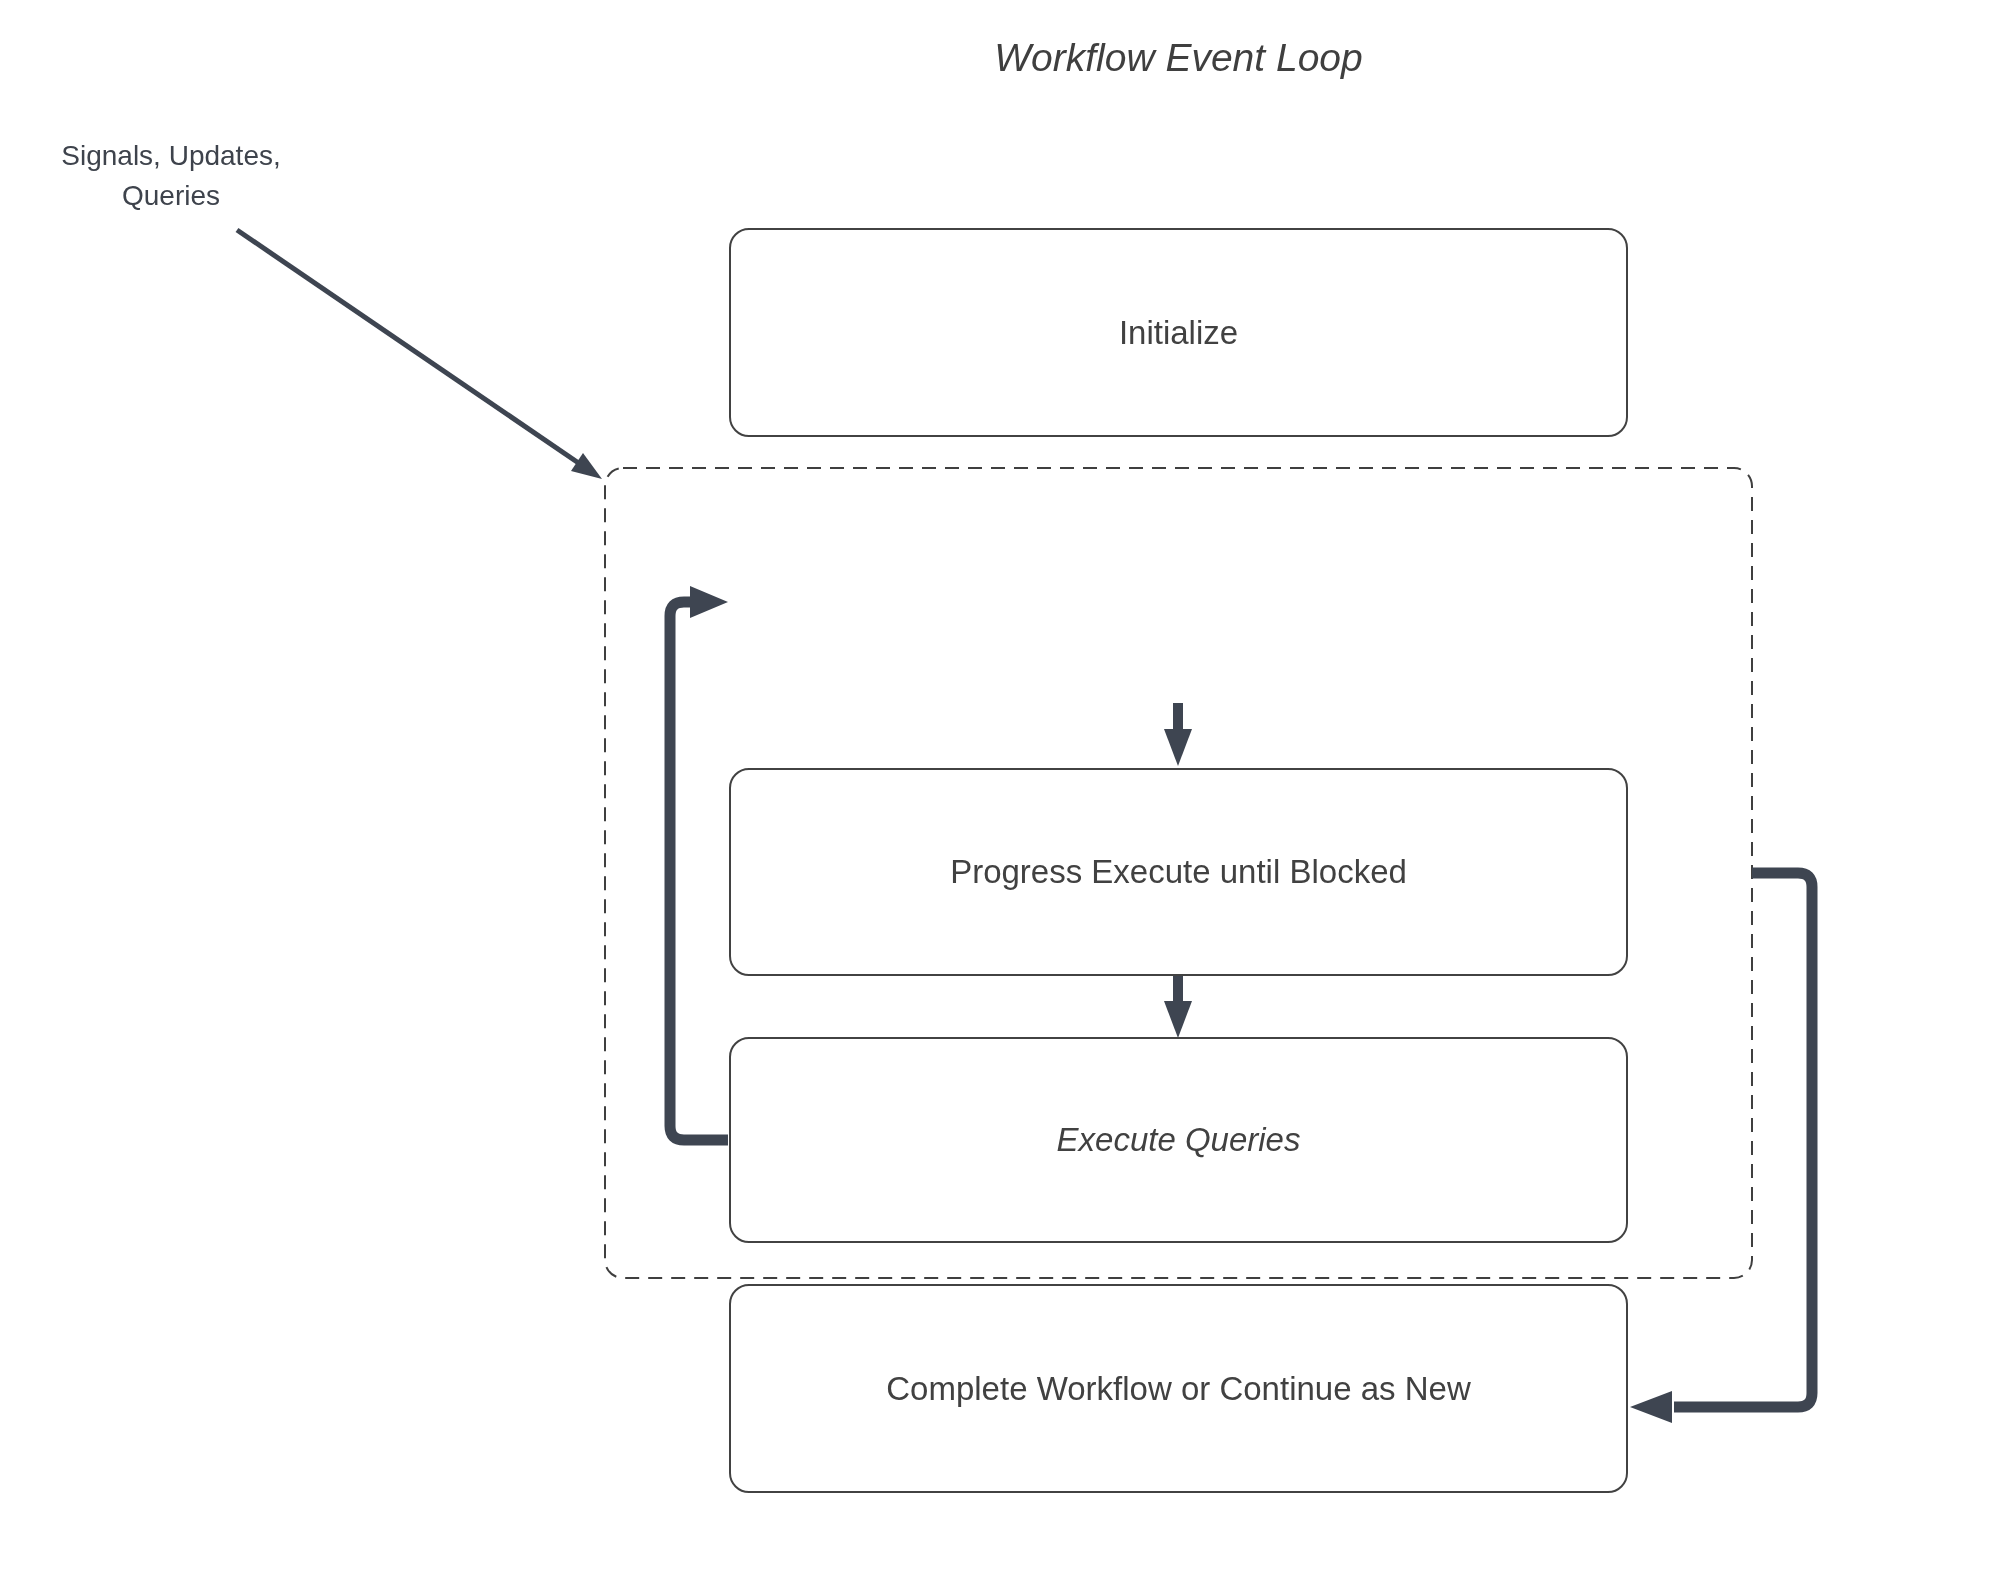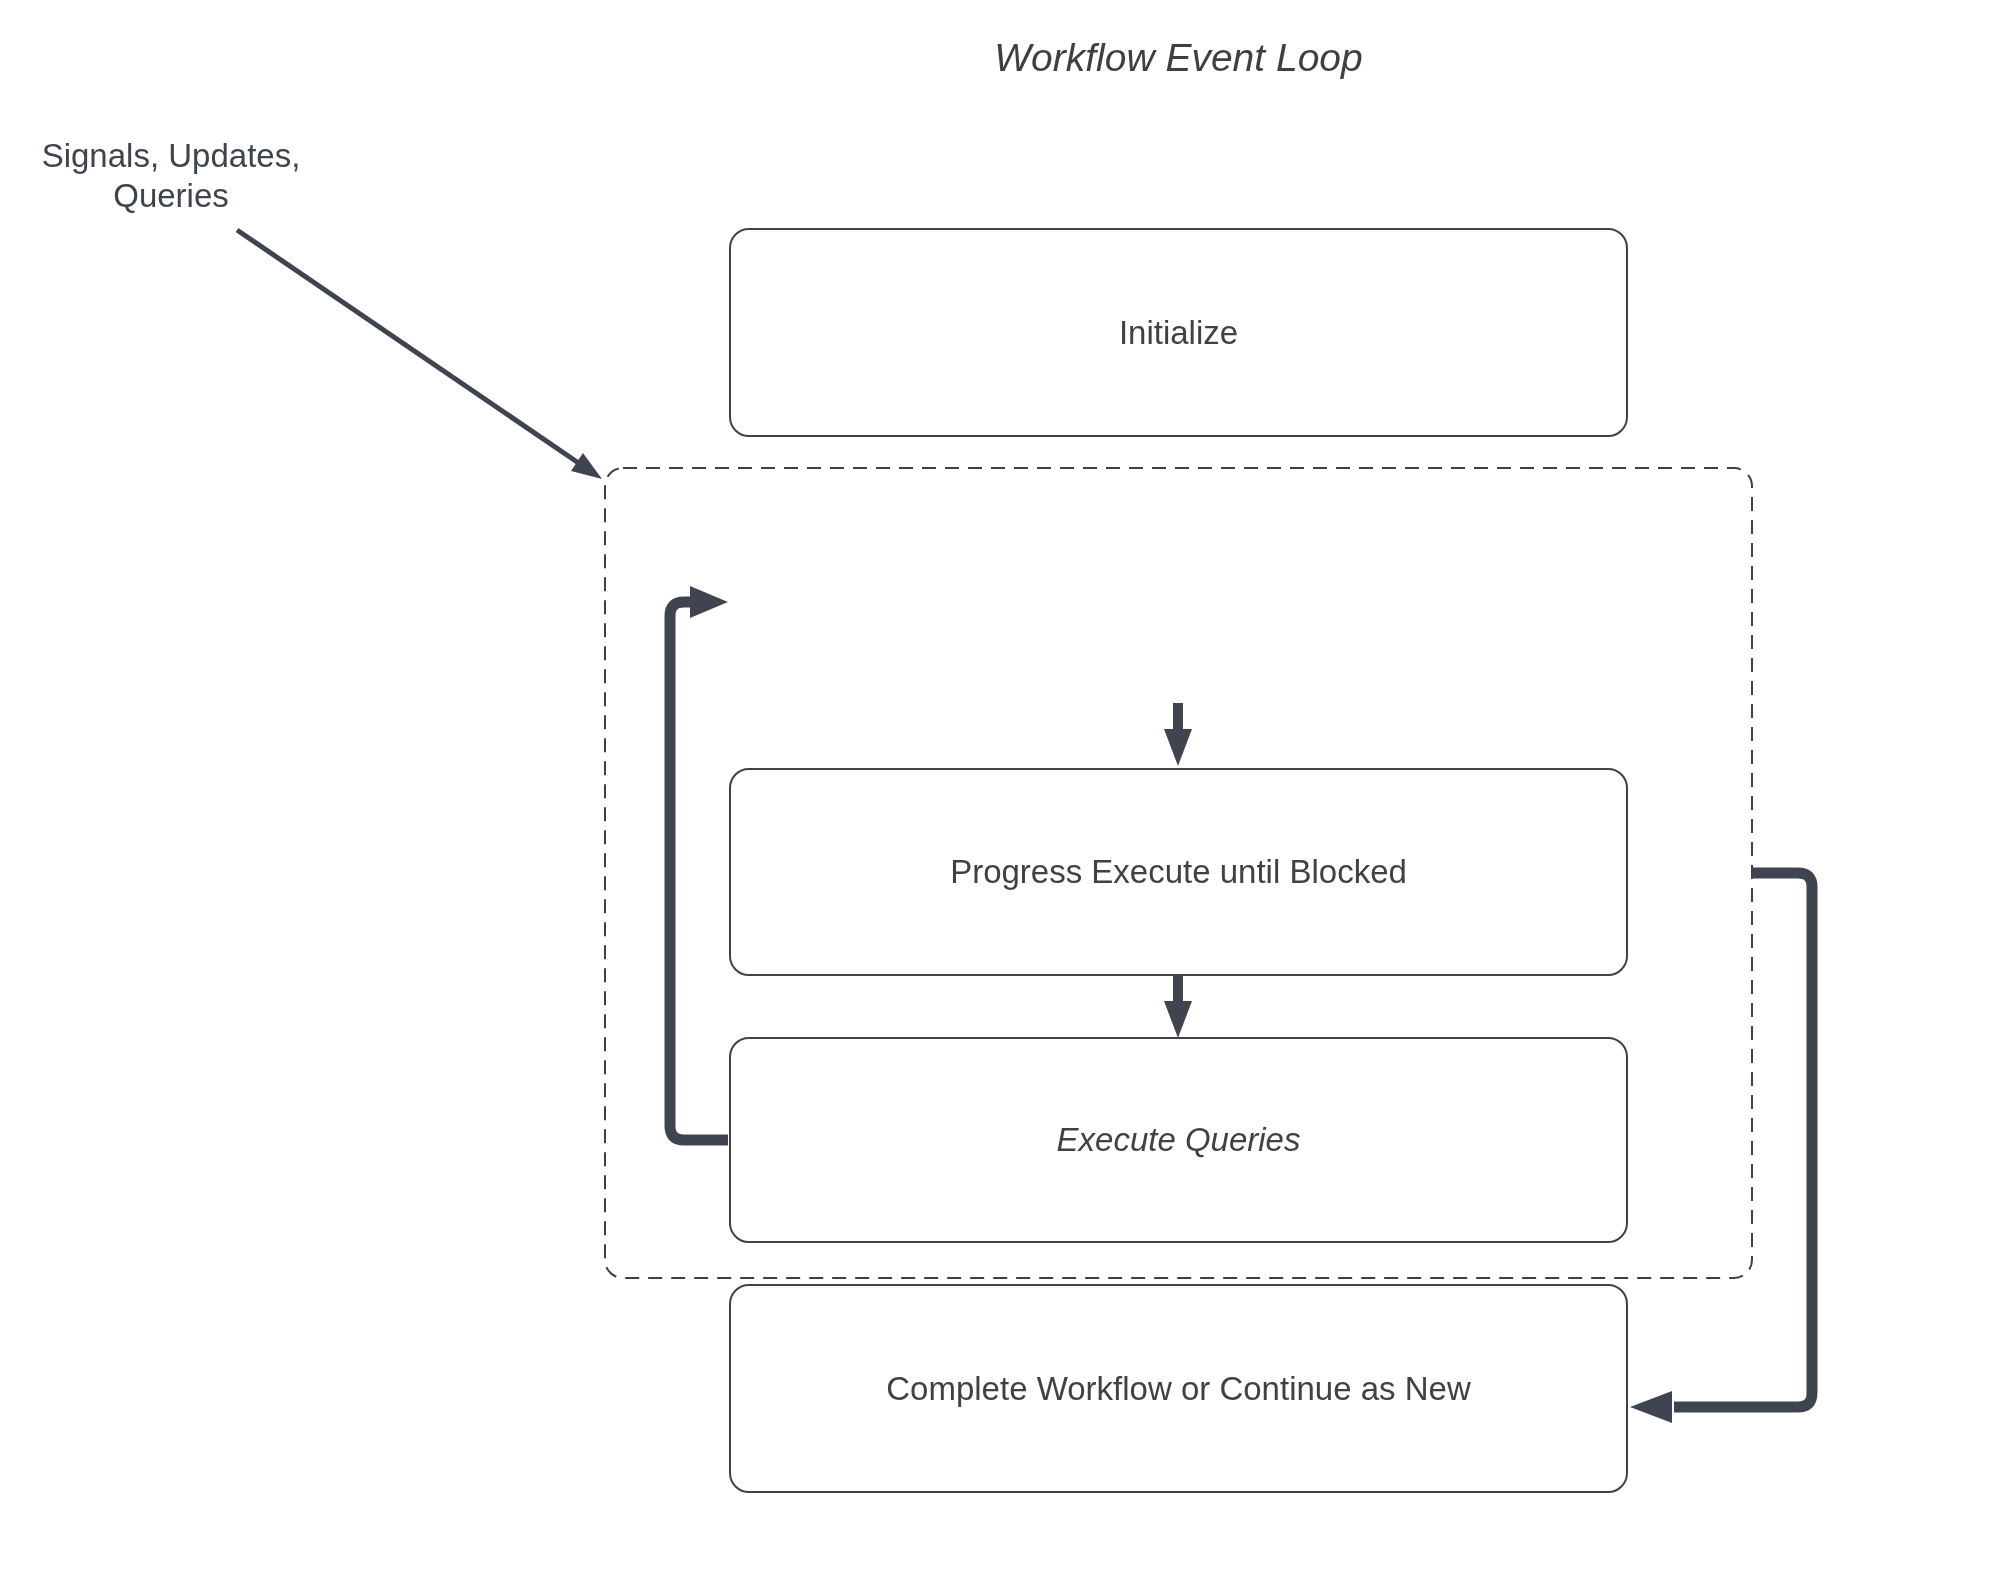--- a/index.html
+++ b/index.html
@@ -21,21 +21,21 @@
     left: 729px; top: 36px; width: 899px;
     text-align: center;
     font-size: 39px;
     font-style: italic;
     color: #3f3f3f;
   }
   .annotation {
     position: absolute;
     left: 16px; top: 136px; width: 310px;
     text-align: center;
-    font-size: 33px;
+    font-size: 28px;
     line-height: 40px;
     color: #3e434c;
     white-space: pre-line;
   }
   .node {
     position: absolute;
     left: 729px;
     width: 899px;
     box-sizing: border-box;
     background: #ffffff;

